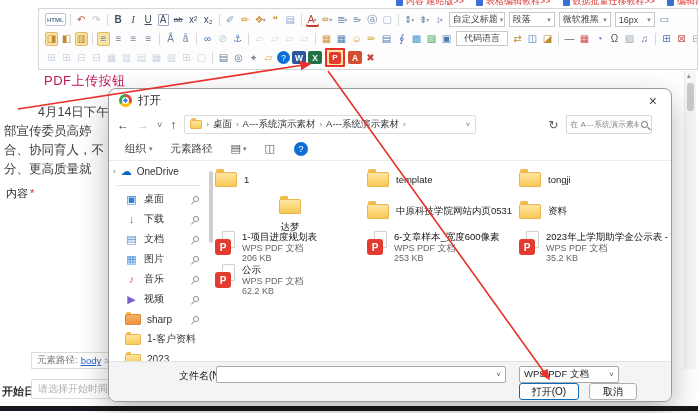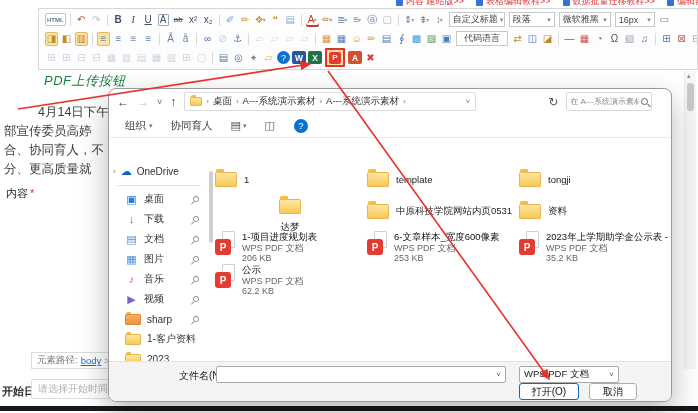--- a/index.html
+++ b/index.html
@@ -33,21 +33,21 @@
   .chip.bd{background:#fff;border:1px solid #b8c4d8;color:#5a7a9a;font-size:6px;}
   .qcircle{flex:none;width:13px;height:13px;border-radius:50%;background:#0b6fd4;color:#fff;font-size:9px;
            display:inline-flex;align-items:center;justify-content:center;margin:0 1px;}
   .pdfbtn{flex:none;width:20px;height:19px;background:#fbe3a3;border:2px solid #e8312a;border-radius:1px;
           display:inline-flex;align-items:center;justify-content:center;margin:0 2px;}
   .pbadge{width:12px;height:12px;background:#e33b30;border-radius:2px;color:#fff;font-size:8px;font-weight:bold;
           display:flex;align-items:center;justify-content:center;}
 
   
   .canvas{position:absolute;left:0;top:70px;width:672px;height:300px;background:#fff;z-index:0;}
-  .rednote{position:absolute;left:44px;top:2px;font-size:13px;color:#15803d;font-weight:500;letter-spacing:.5px;z-index:2;font-style:italic;}
+  .rednote{position:absolute;left:44px;top:2px;font-size:13px;color:#be185d;font-weight:500;letter-spacing:.5px;z-index:2;}
   .bodytext{position:absolute;left:4px;top:33px;font-size:12.5px;color:#3d3d3d;line-height:19px;}
   .bodytext .first{padding-left:34px;}
   .esb{position:absolute;left:684px;top:71px;width:12px;height:298px;background:#f6f6f6;border-left:1px solid #ebebeb;z-index:1;}
   .esb .up{position:absolute;top:1px;left:2px;font-size:7px;color:#8a8a8a;}
   .esb .thumb{position:absolute;top:12px;left:2px;width:7px;height:28px;background:#c9c9c9;border-radius:3px;}
   .statusbar{position:absolute;left:31px;top:352px;width:641px;height:17px;border:1px solid #dcdcdc;background:#fff;
              display:flex;align-items:center;padding-left:5px;font-size:9.5px;color:#777;z-index:1;gap:3px;}
   .plink{color:#2a66c8;text-decoration:underline;cursor:pointer;}
   .psep{color:#999;}
   .contentlabel{position:absolute;left:6px;top:186px;font-size:11px;color:#222;z-index:0;}
@@ -306,20 +306,25 @@
   <div class="contentlabel">
     <span>内容</span><span class="req">*</span>
   </div>
 
   <div class="startlabel">开始日期</div>
   <div class="startinput">请选择开始时间</div>
 
   <div class="strip"></div>
 
   <div class="dlg">
+    <div class="dtitle">
+      <span class="chrome"></span>
+      <span class="dtext">打开</span>
+      <span class="dclose">×</span>
+    </div>
     <div class="dnav">
       <span class="nbtn">←</span>
       <span class="nbtn fwd">→</span>
       <span class="nbtn sm">˅</span>
       <span class="nbtn">↑</span>
       <div class="crumb" id="crumb">
           <span class="folder mini"></span>
           <span class="csep">›</span>
           <span>桌面</span>
           <span class="csep">›</span>
@@ -333,21 +338,21 @@
       <div class="search">
         <span class="stext">在 A---系统演示素材 中搜索</span>
         <span class="mag"></span>
       </div>
     </div>
     <div class="dcmd">
       <span class="cmd">
         <span>组织</span>
           <span class="caret">▾</span>
       </span>
-      <span class="cmd">协同育人</span>
+      <span class="cmd">元素路径</span>
       <span class="viewico">▤<span class="caret">▾</span></span>
       <span class="viewico">◫</span>
       <span class="qcircle dq">?</span>
     </div>
     <div class="dbody">
       <div class="dside" id="dside">
           <div class="sitem od">
             <span class="exp">›</span>
             <span class="sic" style="color: rgb(10, 100, 200);">☁</span>
             <span>OneDrive</span>

